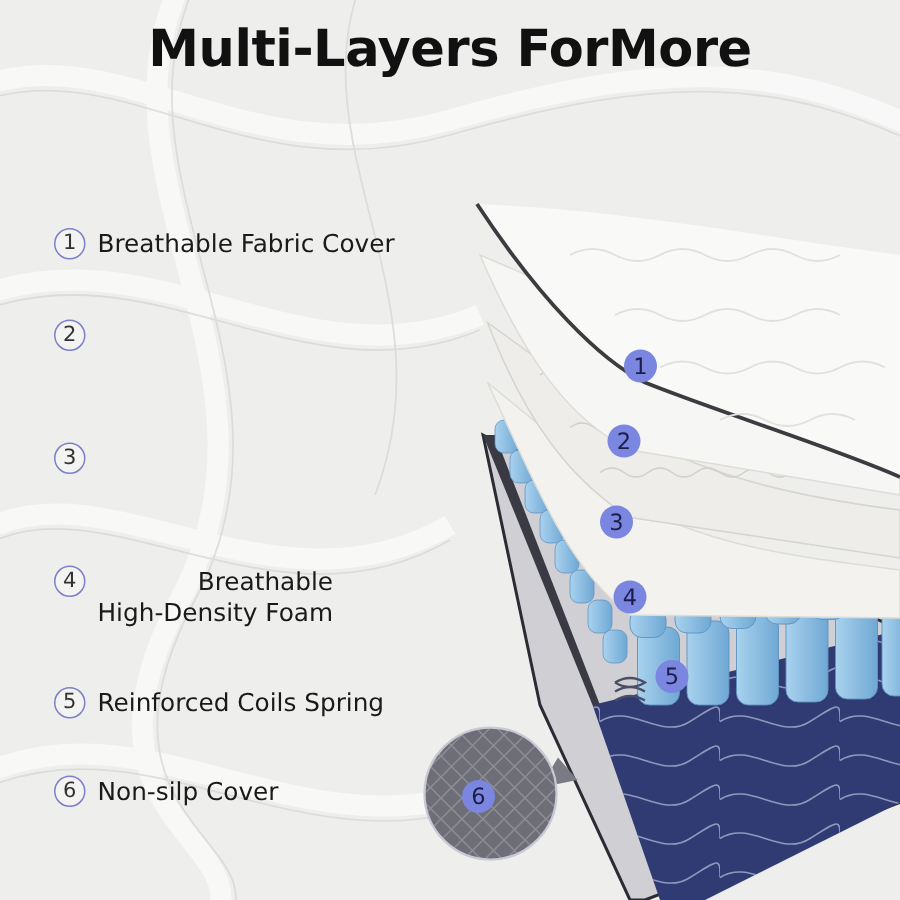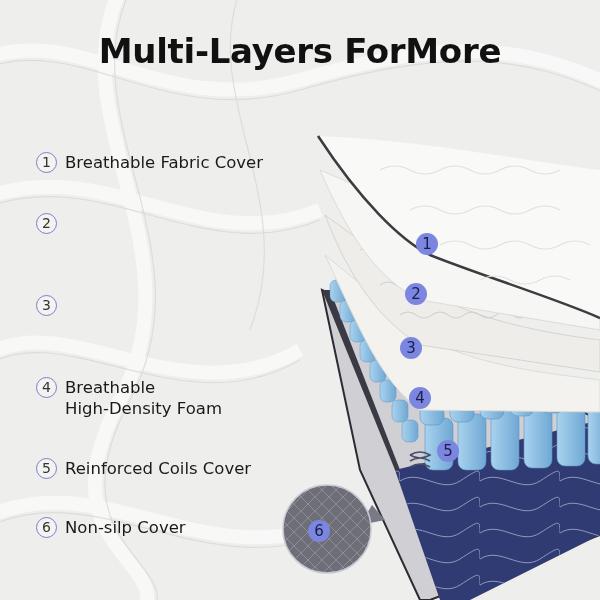--- a/index.html
+++ b/index.html
@@ -4,34 +4,34 @@
 <style>
   * { margin:0; padding:0; box-sizing:border-box; }
   html, body { width:600px; height:600px; overflow:hidden; }
   body {
     position:relative;
     font-family:"DejaVu Sans", sans-serif;
     background:#efefee;
   }
   .bg { position:absolute; inset:0; }
   .title {
-    position:absolute; left:0; top:30px; width:600px;
+    position:absolute; left:0; top:12px; width:600px;
     text-align:center; font-weight:bold; font-size:34px; line-height:42px;
     color:#111; letter-spacing:-0.3px;
   }
   .feature {
     position:absolute; left:36px; display:flex; align-items:flex-start;
     font-size:16.5px; line-height:21px; color:#1a1a1a;
   }
   .num {
     width:21px; height:21px; border:1.5px solid #7b7fc9; border-radius:50%;
     display:flex; align-items:center; justify-content:center;
     font-size:14px; color:#333; margin-right:8px; flex-shrink:0; background:rgba(255,255,255,0.3);
   }
-  .feature-text { white-space:pre-line; }
+  .feature-text { white-space:pre-line;text-align:right; }
   .badge {
     position:absolute; width:22px; height:22px; border-radius:50%;
     background:#7b86e0; color:#1c1e4a; font-size:15px;
     display:flex; align-items:center; justify-content:center;
   }
   .mattress { position:absolute; inset:0; }
 </style>
 </head>
 <body>
 
@@ -68,21 +68,21 @@
 <div class="feature" style="top:295px">
   <span class="num">3</span>
 </div>
 <div class="feature" style="top:377px">
   <span class="num">4</span>
   <span class="feature-text">Breathable
 High-Density Foam</span>
 </div>
 <div class="feature" style="top:458px">
   <span class="num">5</span>
-  <span class="feature-text">Reinforced Coils Cover</span>
+  <span class="feature-text">Reinforced Coils Spring</span>
 </div>
 <div class="feature" style="top:517px">
   <span class="num">6</span>
   <span class="feature-text">Non-silp Cover</span>
 </div>
 
 <svg class="mattress" width="600" height="600" viewBox="0 0 600 600">
   <defs>
     <pattern id="waves" width="80" height="26" patternUnits="userSpaceOnUse">
       <path d="M0 13 C 20 0, 40 26, 60 13 S 80 0, 80 13" fill="none" stroke="#b9bfdc" stroke-width="1"></path>

